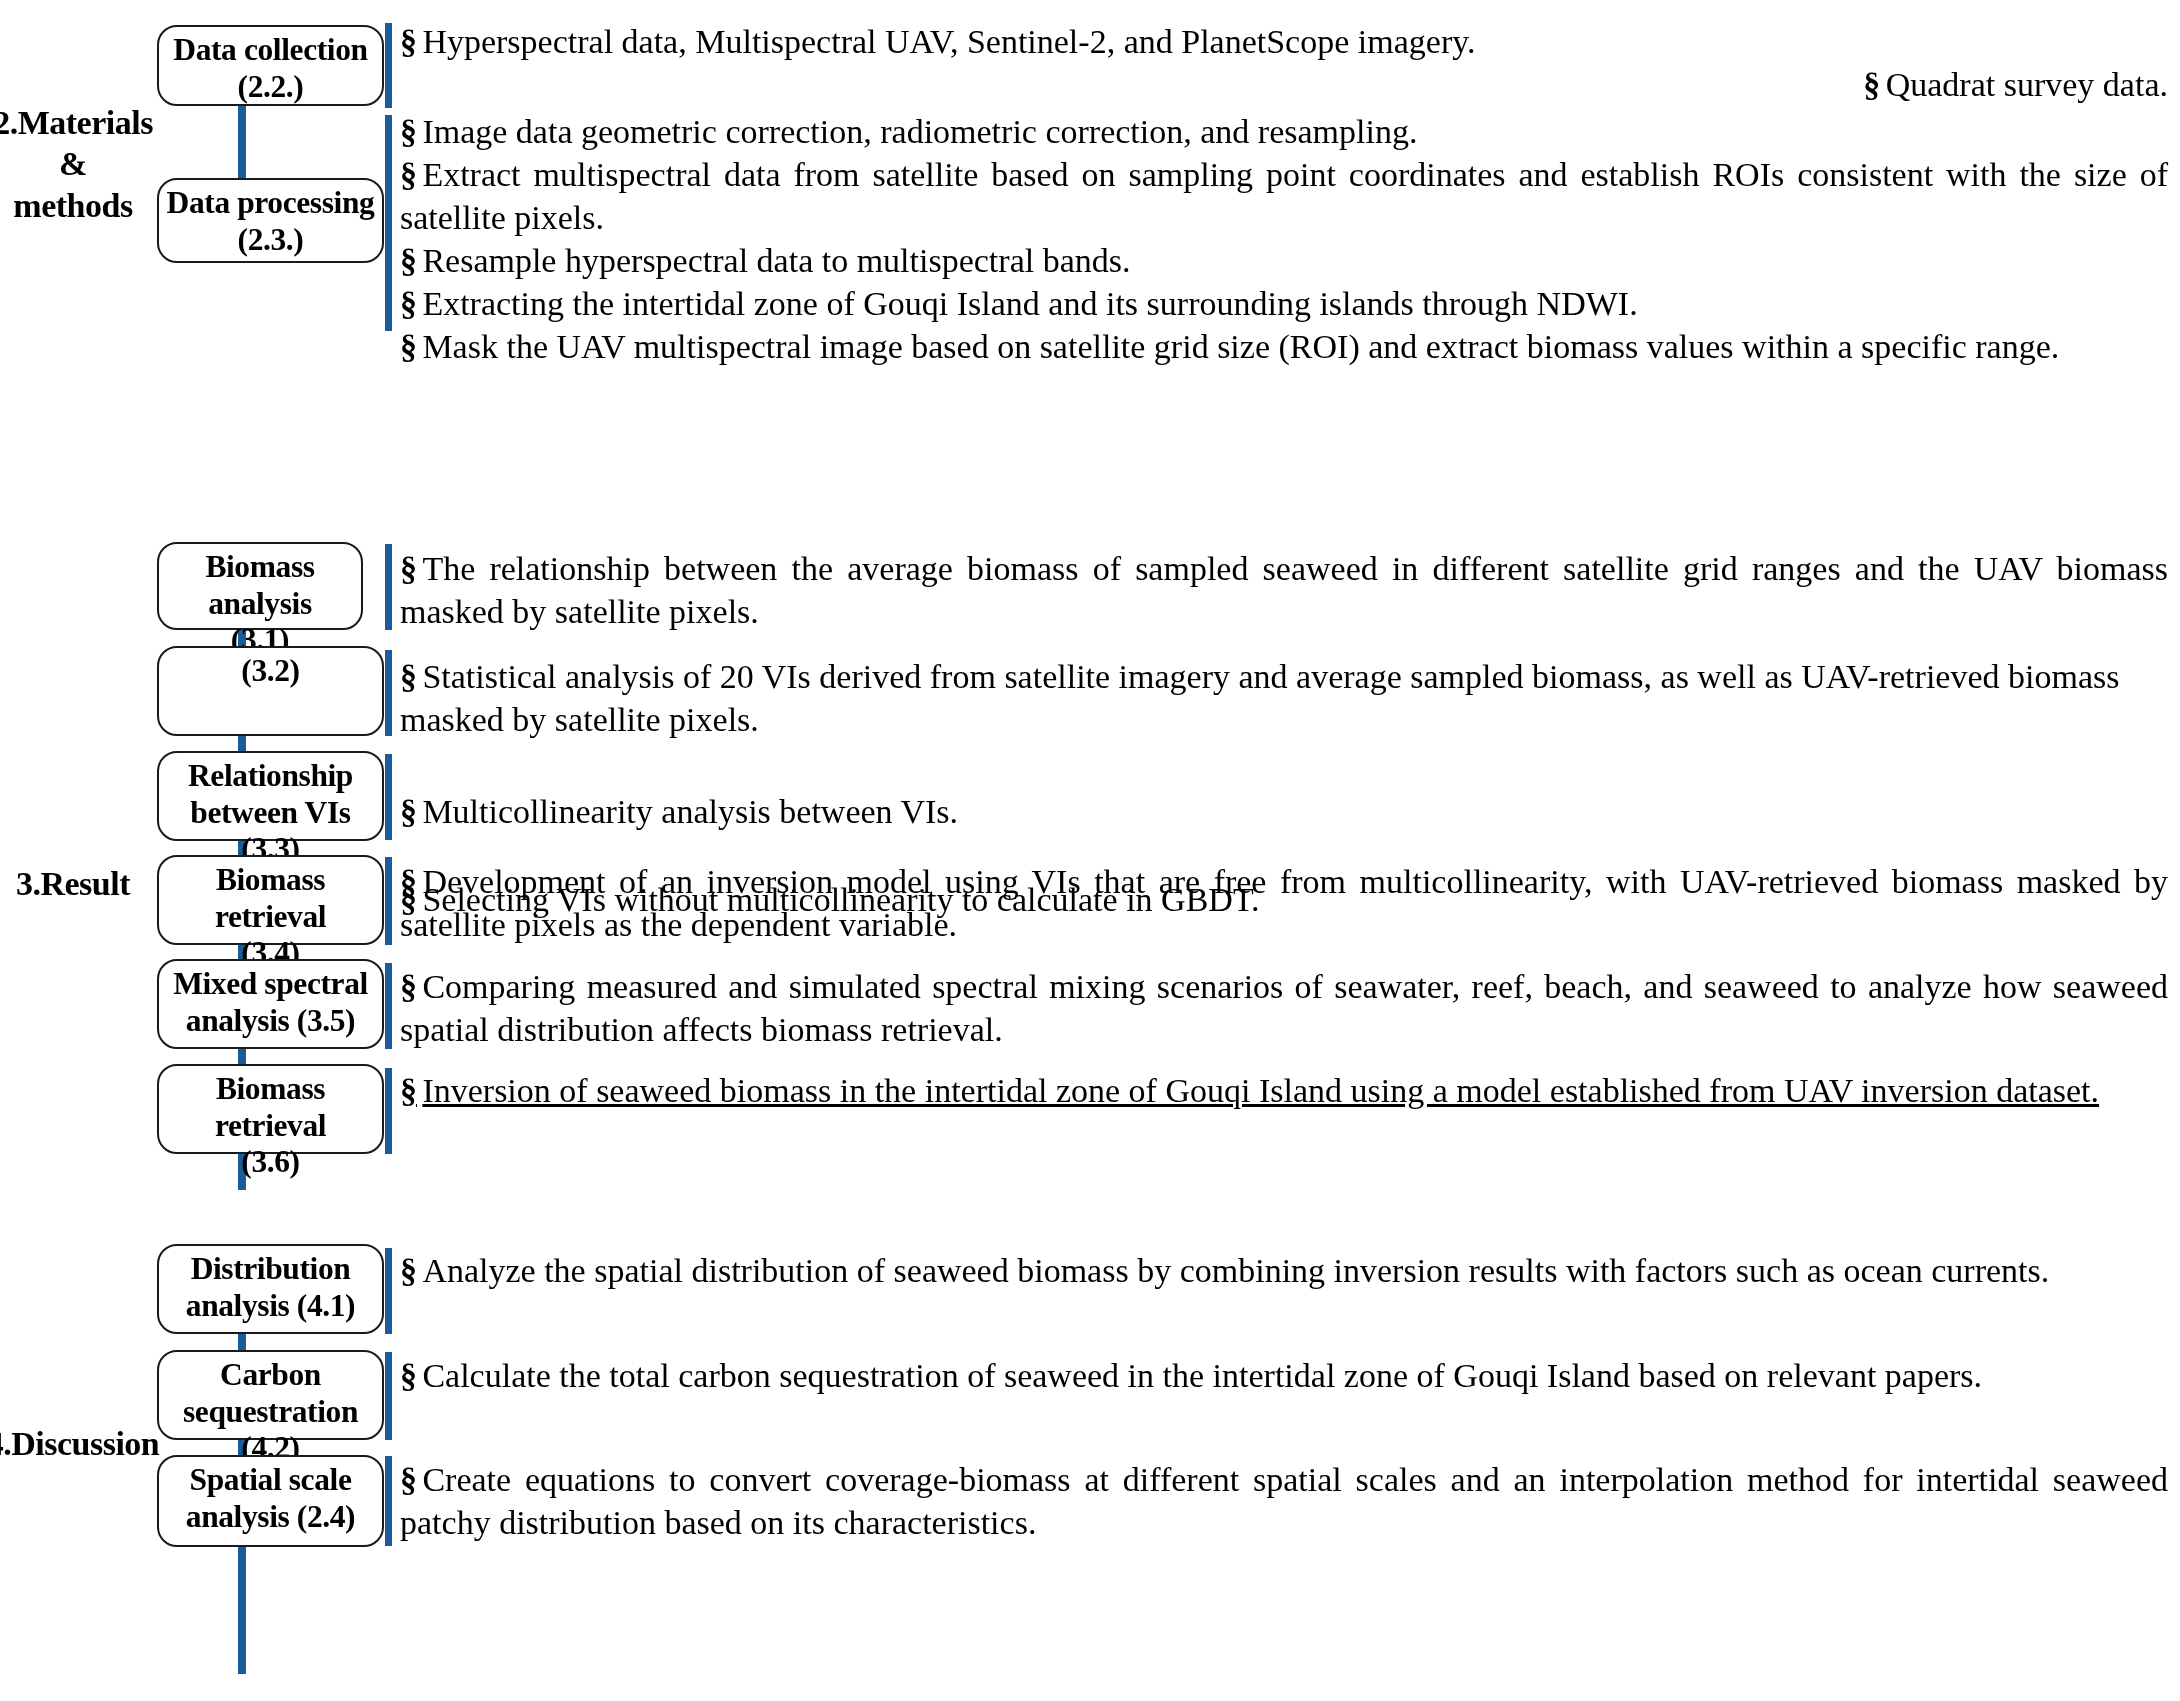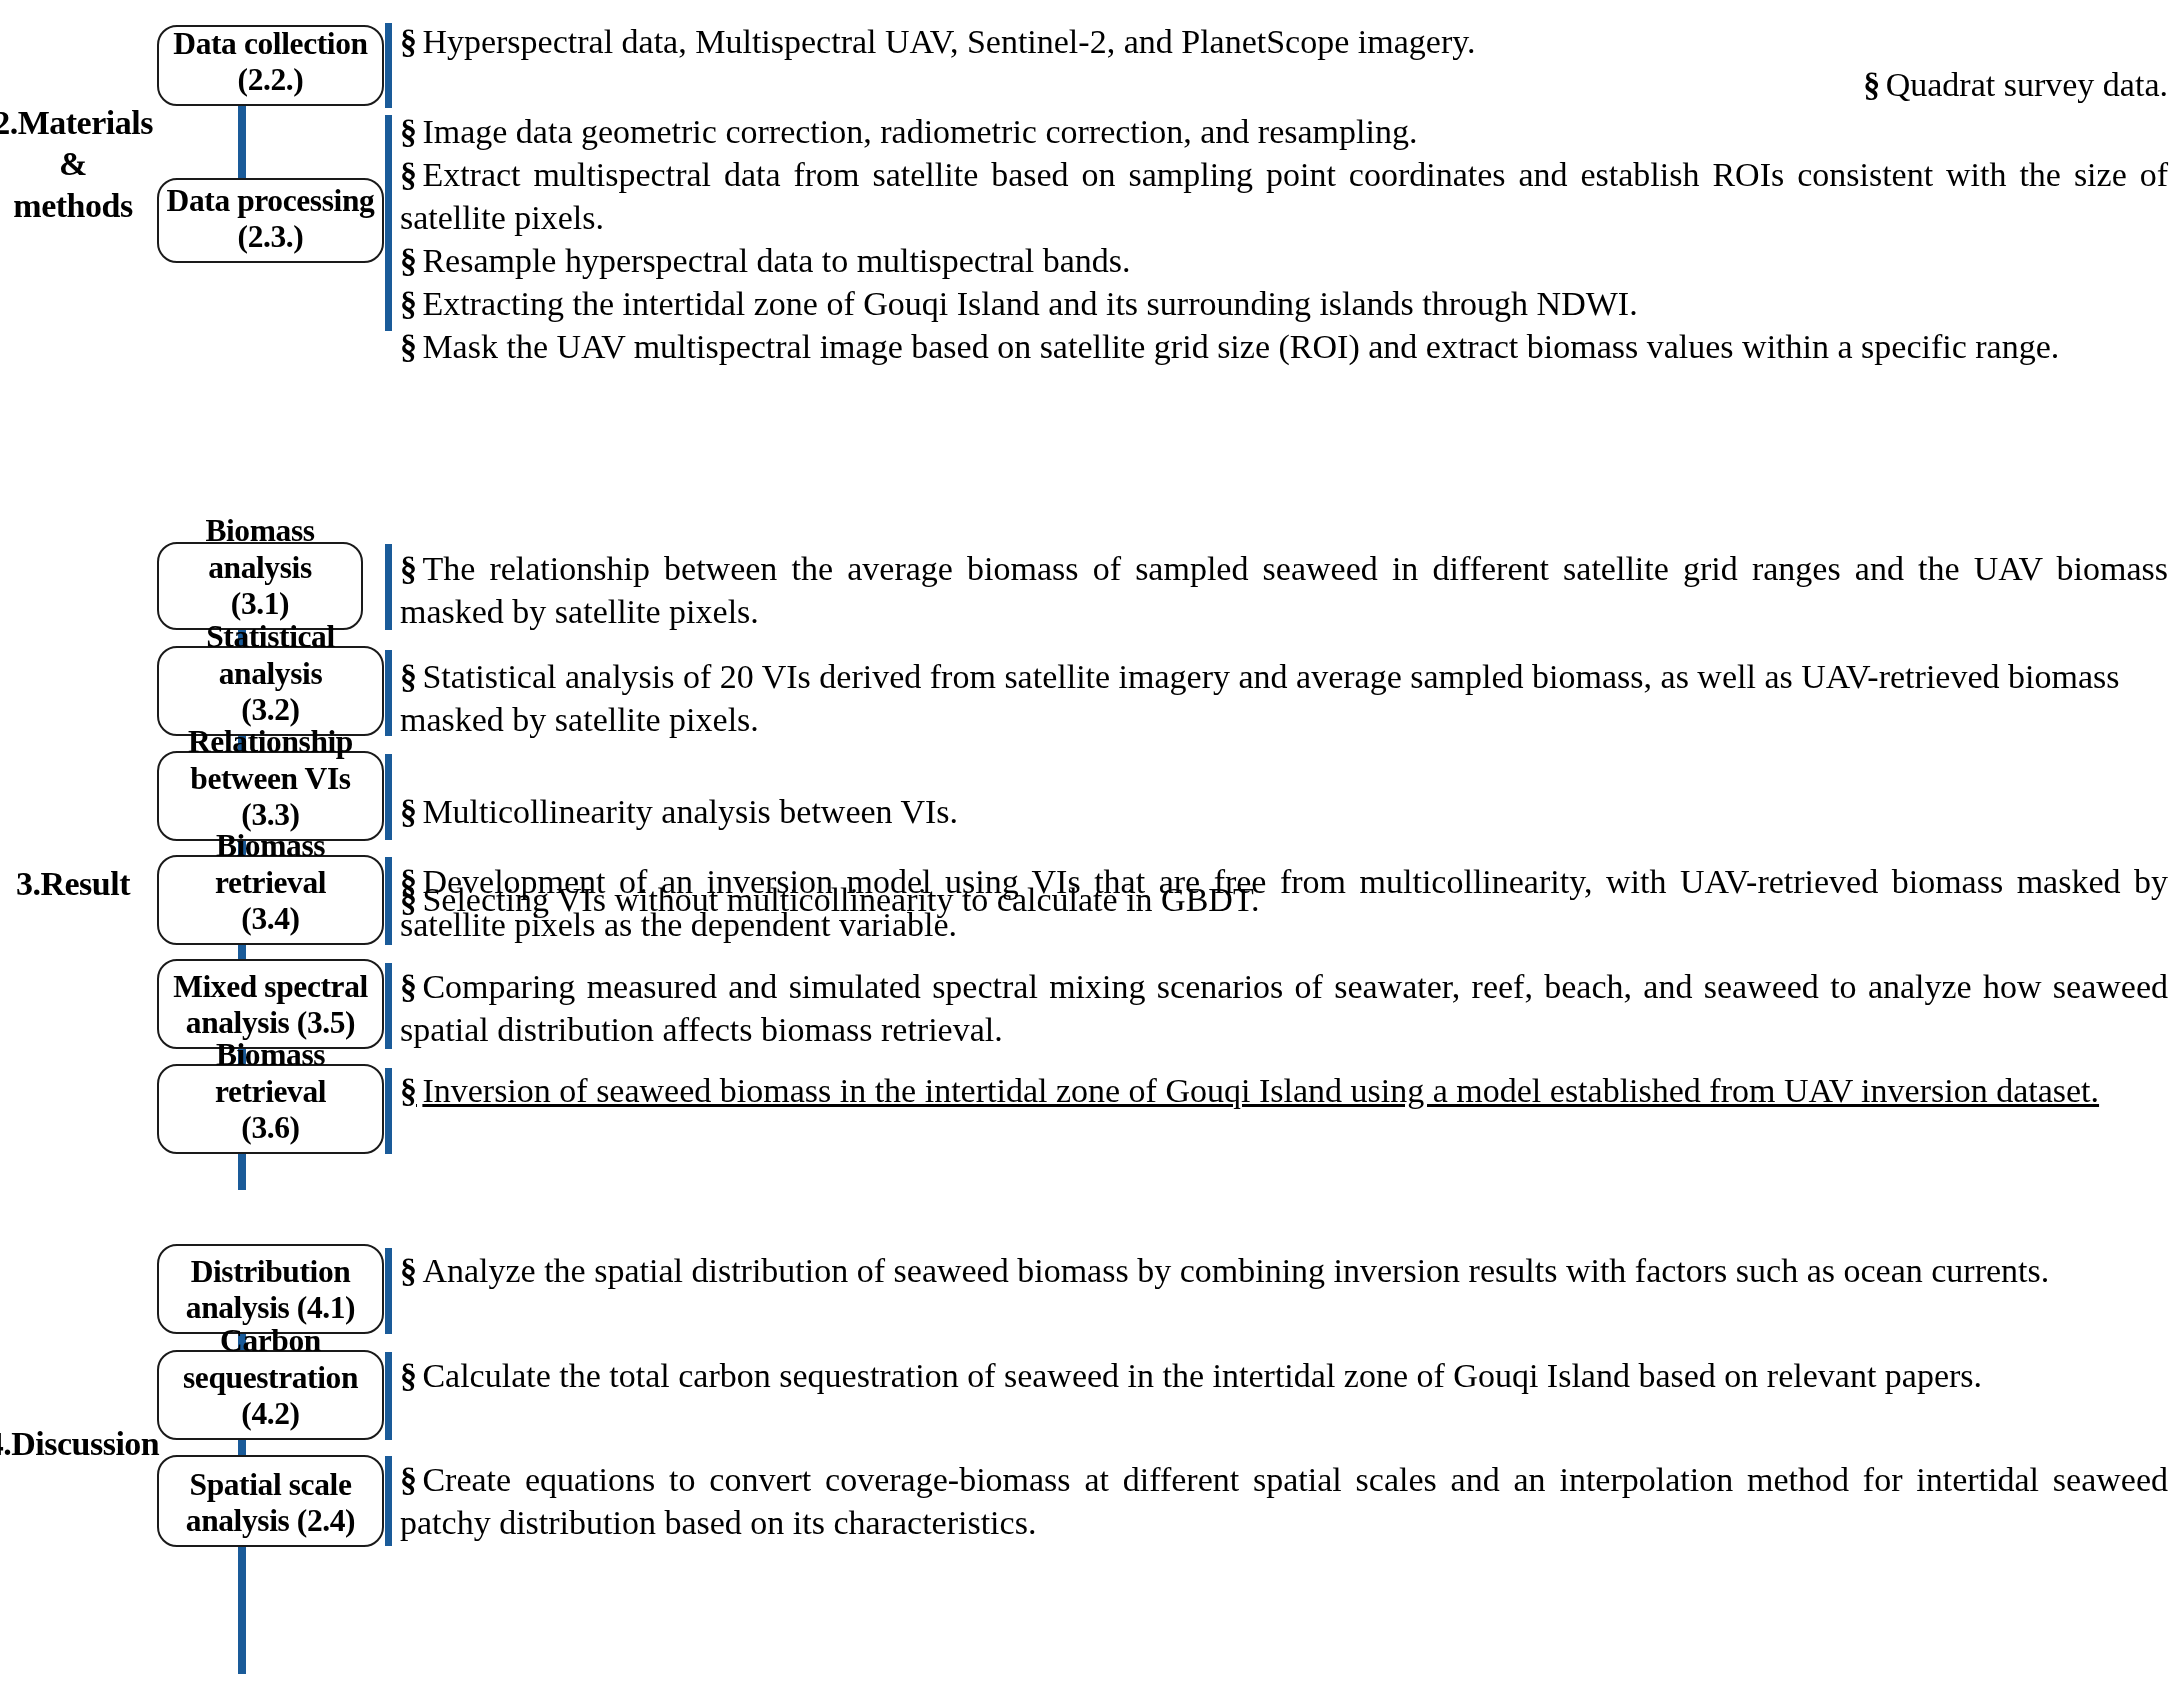--- a/index.html
+++ b/index.html
@@ -21,21 +21,21 @@
     height: 1701px;
   }
 
   .box {
     width: 225px;
     border: 2.3px solid #1a1a1a;
     border-radius: 20px;
     background: #ffffff;
     box-sizing: border-box;
     display: flex;
-    align-items: flex-end;
+    align-items: flex-start;
     justify-content: center;
     text-align: center;
     font-weight: bold;
     font-size: 31.5px;
     line-height: 1.16;
     letter-spacing: -0.4px;
     padding: 5.4px 3.6px;
   }
 
   .bullet {
@@ -96,21 +96,20 @@
         <div>Biomass analysis</div>
         <div>(3.1)</div>
       </div>
     </div>
     <div style="position: absolute; left: 385px; top: 544px; width: 7.2px; height: 86px; background: rgb(26, 91, 153);"></div>
     <div style="position: absolute; left: 400px; top: 547px; width: 1768px;">
       <p class="bullet" style="font-size: 34px; line-height: 43px; text-align: justify;"><span class="sg">§</span><span>The relationship between the average biomass of sampled seaweed in different satellite grid ranges and the UAV biomass masked by satellite pixels.</span></p>
     </div>
     <div class="box" style="position: absolute; left: 157px; top: 646px; width: 227px; height: 90px; border-color: rgb(26, 26, 26);">
       <div style="width: 100%;">
-        <div>Statistical analysis</div>
         <div>(3.2)</div>
       </div>
     </div>
     <div style="position: absolute; left: 385px; top: 650px; width: 7.2px; height: 86px; background: rgb(26, 91, 153);"></div>
     <div style="position: absolute; left: 400px; top: 655px; width: 1768px;">
       <p class="bullet" style="font-size: 34px; line-height: 43px; text-align: left;"><span class="sg">§</span><span>Statistical analysis of 20 VIs derived from satellite imagery and average sampled biomass, as well as UAV-retrieved biomass masked by satellite pixels.</span></p>
     </div>
     <div class="box" style="position: absolute; left: 157px; top: 751px; width: 227px; height: 90px; border-color: rgb(26, 26, 26);">
       <div style="width: 100%;">
         <div>Relationship</div>

